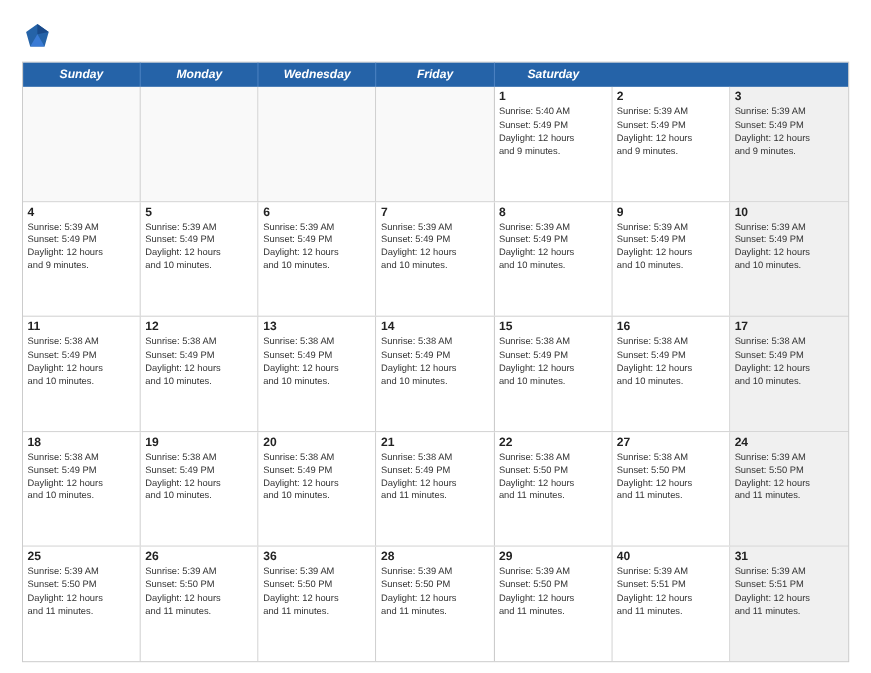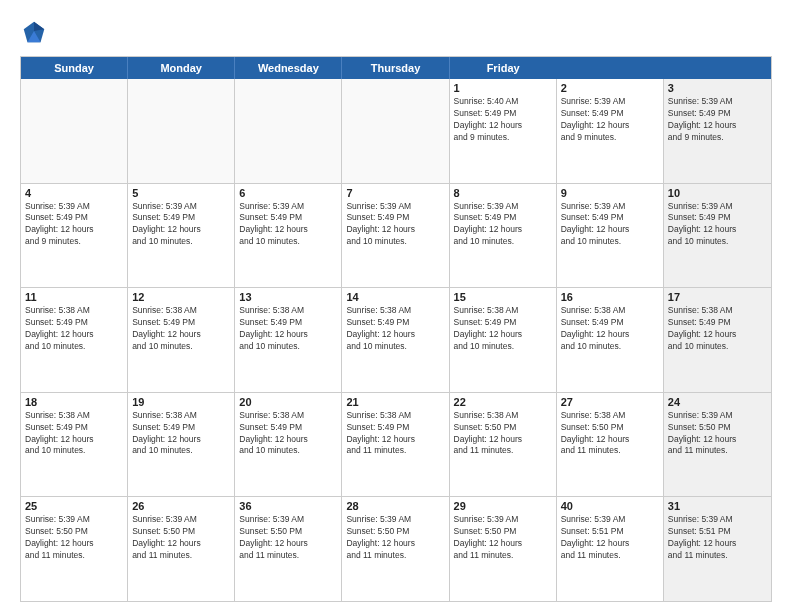--- a/index.html
+++ b/index.html
@@ -71,20 +71,21 @@
       grid-template-columns: repeat(7, 1fr);
       background: #2563a8;
     }
     .cal-header-cell {
       color: #fff;
       font-size: 11px;
       font-weight: bold;
       padding: 5px 4px;
       text-align: center;
       border-right: 1px solid #4a80c0;
+      font-style: italic;
     }
     .cal-header-cell:last-child { border-right: none; }
     .cal-body {
       flex: 1;
       display: flex;
       flex-direction: column;
     }
     .cal-row {
       display: grid;
       grid-template-columns: repeat(7, 1fr);
@@ -137,22 +138,22 @@
       <div class="main-title"></div>
       <div class="subtitle"></div>
     </div>
   </div>
 
   <div class="calendar">
     <div class="cal-header" id="cal-header-row">
         <div class="cal-header-cell">Sunday</div>
         <div class="cal-header-cell">Monday</div>
         <div class="cal-header-cell">Wednesday</div>
-        <div class="cal-header-cell">Thursday</div>
         <div class="cal-header-cell">Friday</div>
+        <div class="cal-header-cell">Saturday</div>
       </div>
     <div class="cal-body" id="cal-body">
         <div class="cal-row">
           <div class="cal-cell empty"></div>
           <div class="cal-cell empty"></div>
           <div class="cal-cell empty"></div>
           <div class="cal-cell empty"></div>
           <div class="cal-cell">
             <span class="day-num">1</span>
             <div class="day-info" style="white-space: pre-line;">Sunrise: 5:40 AM

